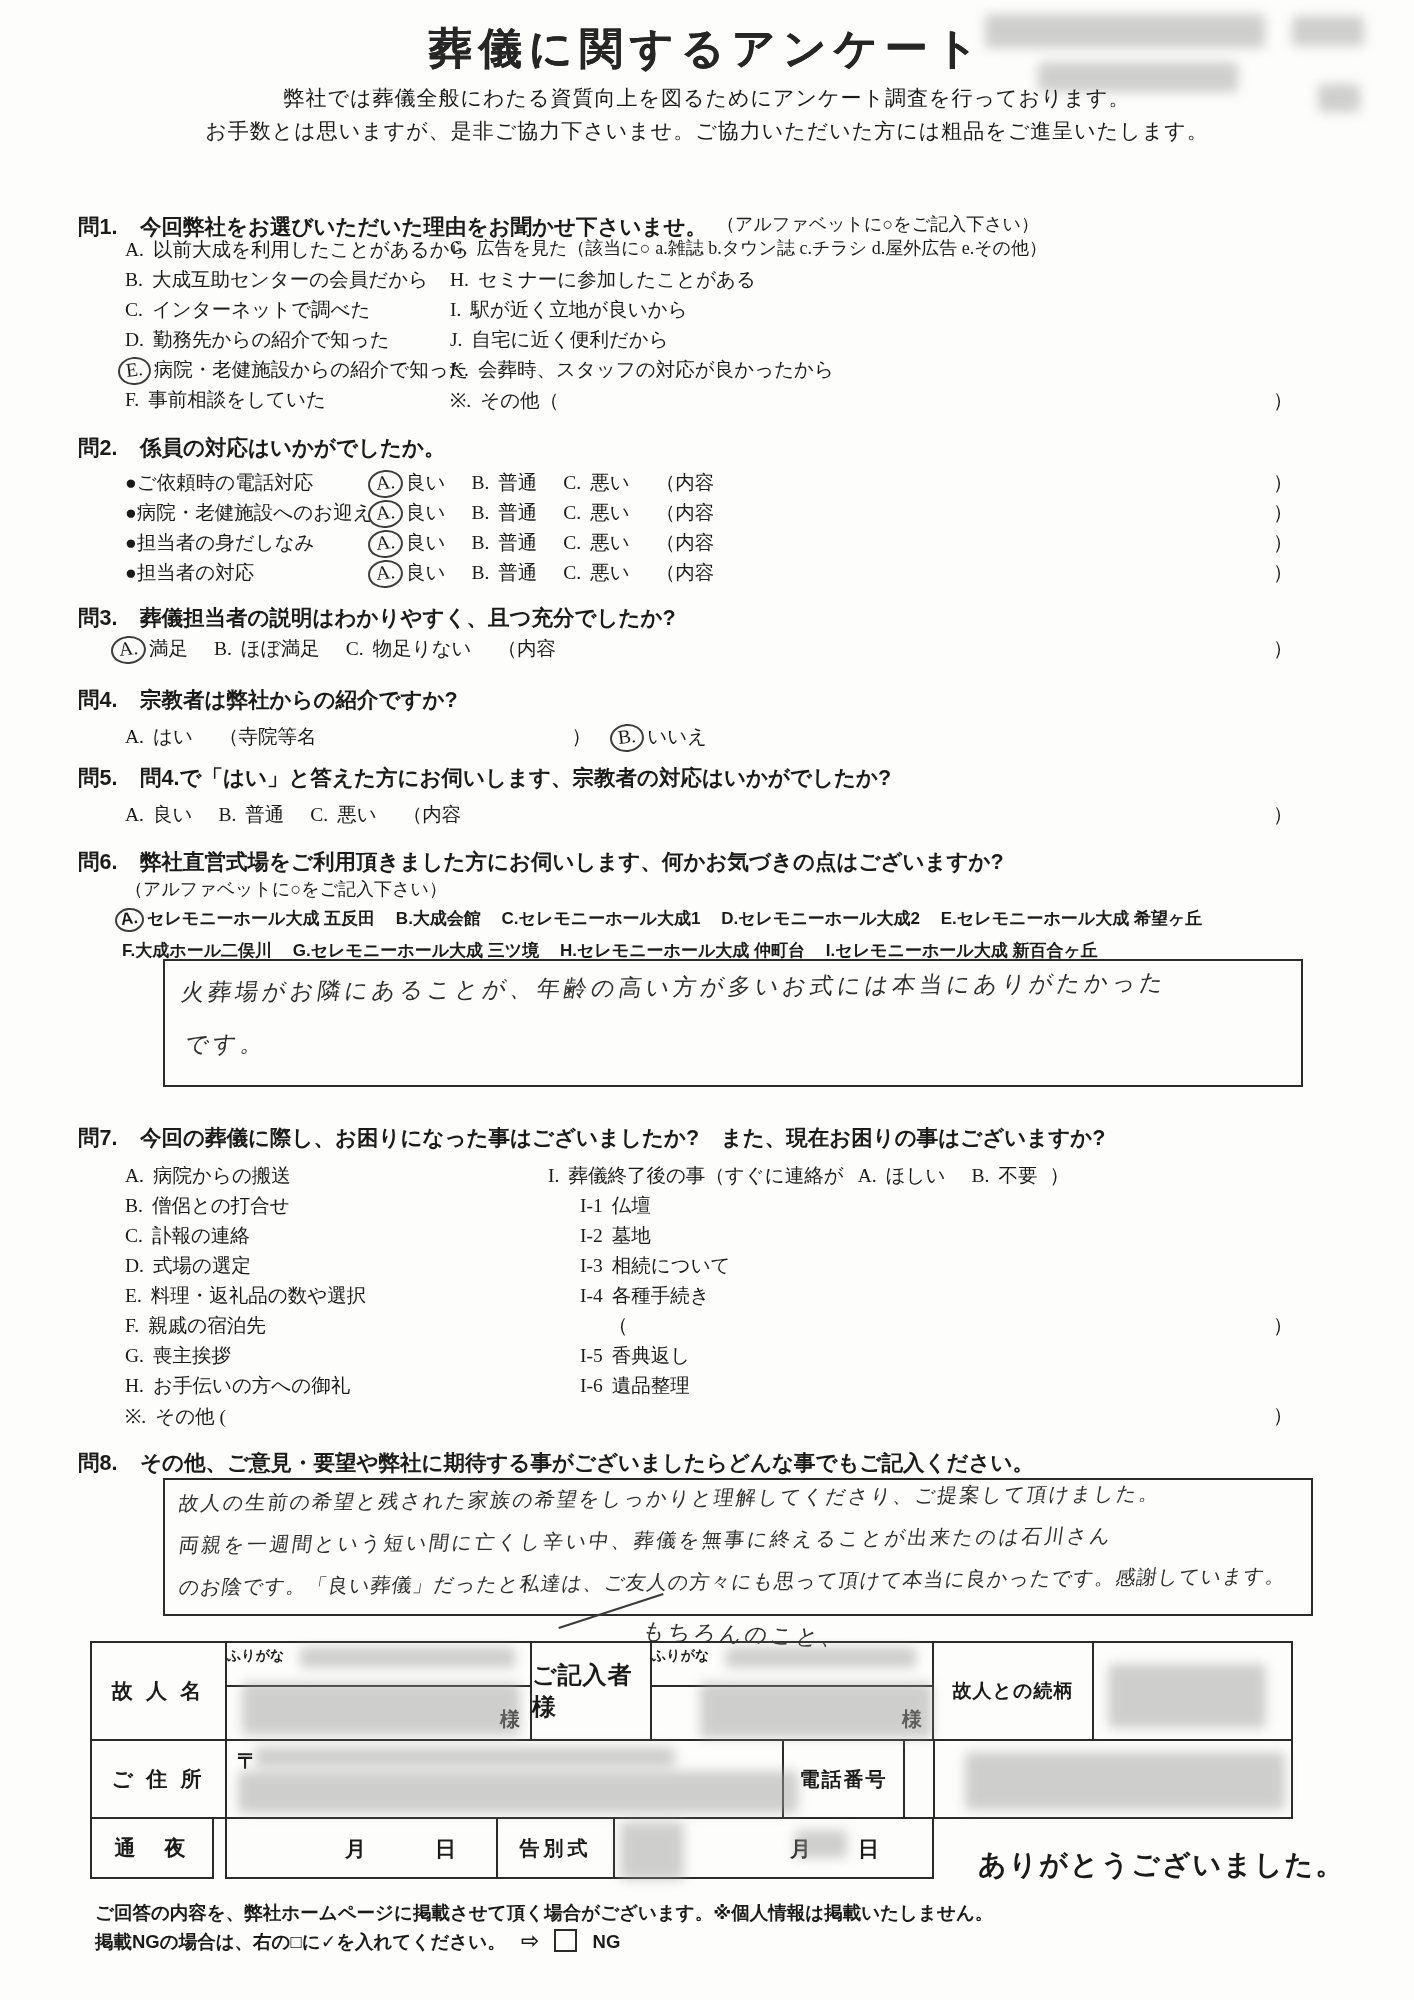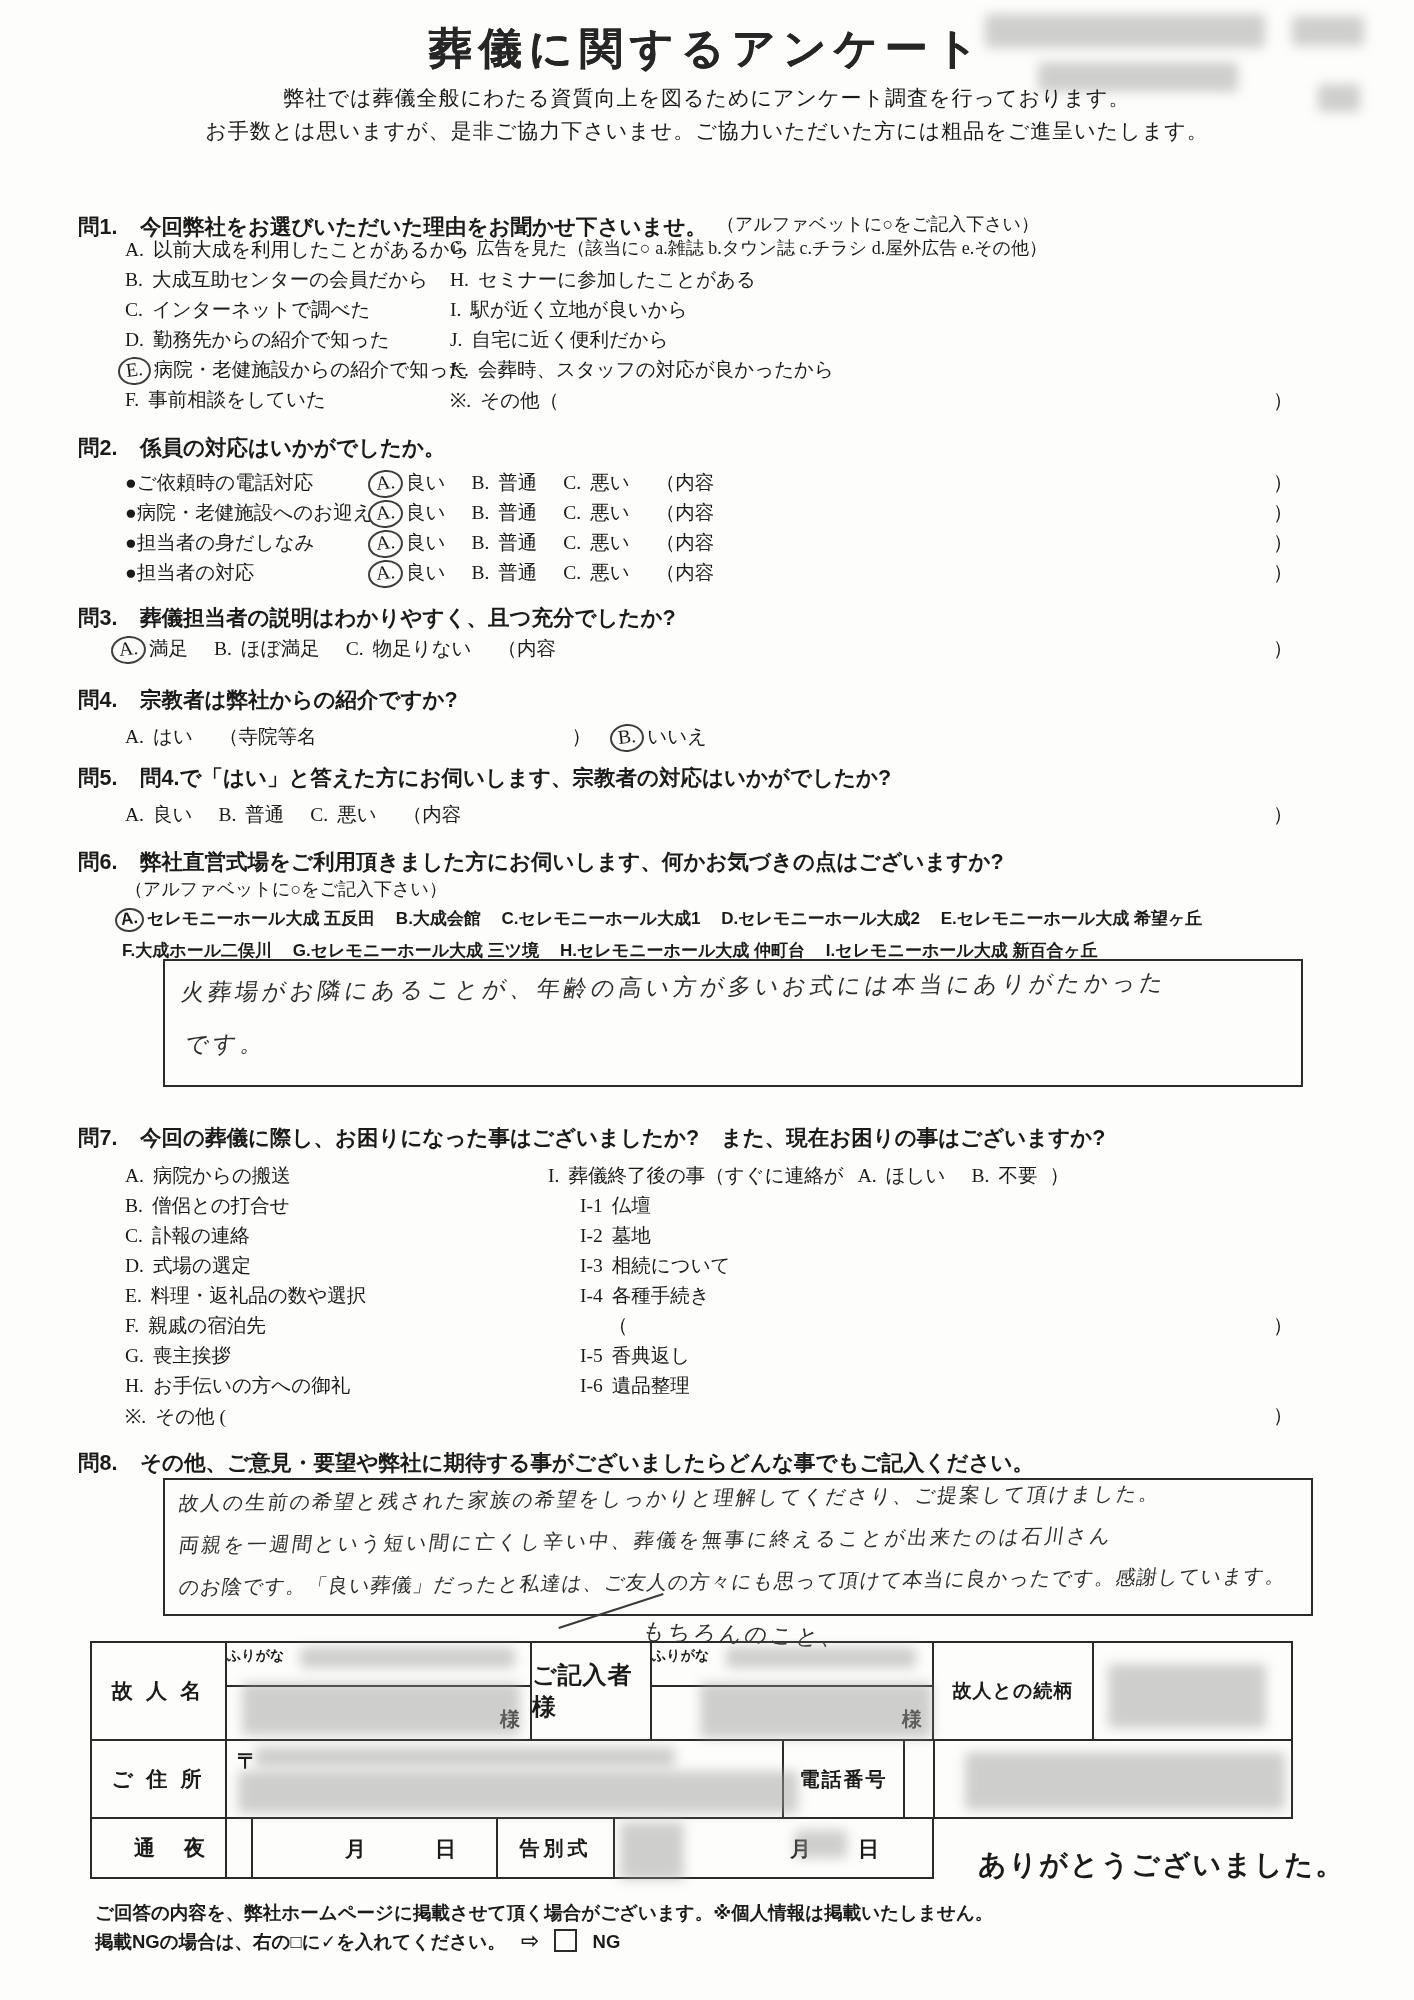--- a/index.html
+++ b/index.html
@@ -411,21 +411,21 @@
     <span>ご 住 所</span>
   </div>
   <div class="cell" style="left:135px;top:98px;width:559px;height:80px;">
     <span class="abs" style="left:10px;top:6px;font-size:21px;font-weight:bold;">〒</span>
   </div>
   <div class="cell cell-label" style="left:692px;top:98px;width:123px;height:80px;">
     <span style="font-size:20px;letter-spacing:2px;">電話番号</span>
   </div>
   <div class="cell" style="left:843px;top:98px;width:360px;height:80px;"></div>
 
-  <div class="cell cell-label" style="left:0;top:176px;width:163px;height:62px;">
+  <div class="cell cell-label" style="left:0;top:176px;width:124px;height:62px;">
     <span>通　夜</span>
   </div>
   <div class="cell" style="left:135px;top:176px;width:273px;height:62px;">
     <span class="abs" style="left:118px;top:16px;font-size:21px;font-weight:bold;">月</span>
     <span class="abs" style="left:208px;top:16px;font-size:21px;font-weight:bold;">日</span>
   </div>
   <div class="cell cell-label" style="left:406px;top:176px;width:119px;height:62px;">
     <span style="font-size:20px;">告別式</span>
   </div>
   <div class="cell" style="left:523px;top:176px;width:321px;height:62px;">

